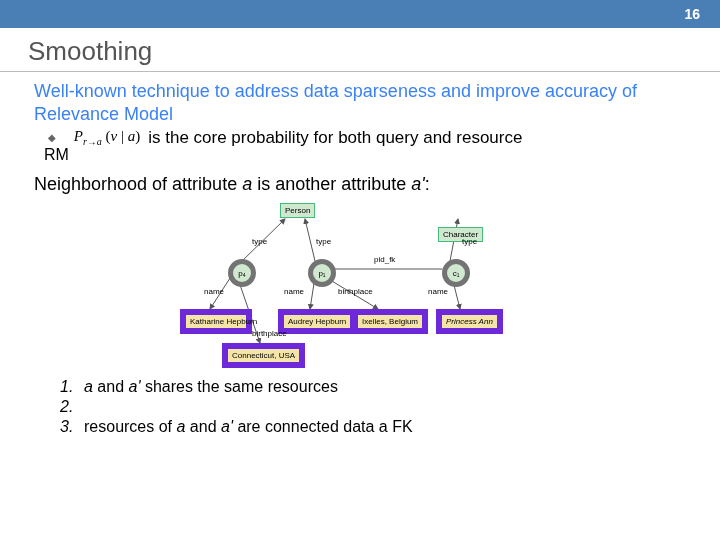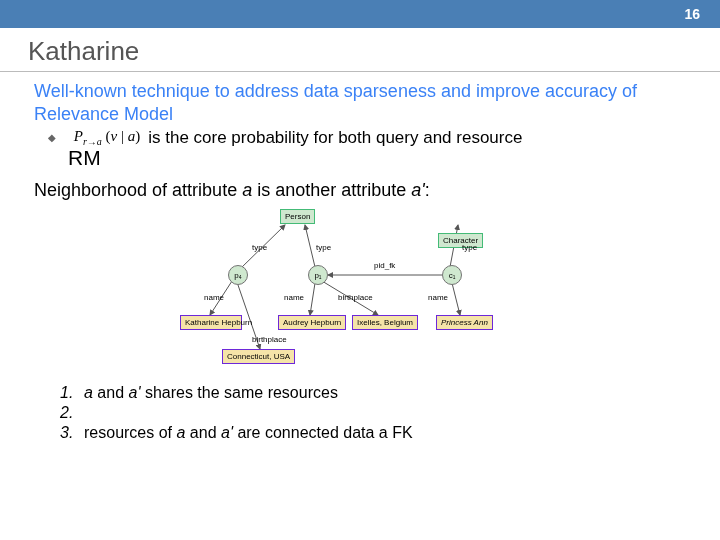--- a/index.html
+++ b/index.html
@@ -45,22 +45,22 @@
     margin-right: 10px;
   }
   .formula {
     font-family: "Georgia", serif;
     font-size: 15px;
     padding: 1px 8px;
     white-space: nowrap;
   }
   .formula .sub { font-size: 10px; vertical-align: sub; }
   .rm-label {
-    font-size: 21px;
-    padding-left: 68px;
+    font-size: 16px;
+    padding-left: 44px;
     margin-top: -2px;
   }
   .section2 {
     font-size: 18px;
     padding: 10px 34px 0 34px;
   }
   .diagram {
     margin: 6px auto 0 auto;
     width: 400px;
     height: 170px;
@@ -70,31 +70,31 @@
   .dbox {
     position: absolute;
     border: 1px solid #4b7; 
     background: #cfe8cf;
     padding: 2px 4px;
     text-align: center;
     white-space: nowrap;
   }
   .ybox {
     position: absolute;
-    border: 1px solid #6d28d9;
+    border: 6px solid #6d28d9;
     background: #f5e4a8;
     padding: 2px 4px;
     text-align: center;
     white-space: nowrap;
   }
   .circle {
     position: absolute;
     width: 18px; height: 18px;
     border-radius: 50%;
-    border: 1px solid #737373;
+    border: 5px solid #737373;
     background: #cfe8cf;
     font-size: 8px;
     display: flex;
     align-items: center;
     justify-content: center;
   }
   .elabel {
     position: absolute;
     font-size: 8px;
     background: transparent;
@@ -119,21 +119,21 @@
   }
   .italic { font-style: italic; }
 </style>
 </head>
 <body>
 
 <div class="topbar">
   <span>16</span>
 </div>
 
-<div class="title">Katharine</div>
+<div class="title">Smoothing</div>
 
 <div class="body-text">Well-known technique to address data sparseness and improve accuracy of Relevance Model</div>
 
 <div class="sub-bullet">
   <span class="dot">◆</span>
   <span class="formula"><i>P</i><span class="sub"><i>r</i>→<i>a</i></span> (<i>v</i> | <i>a</i>)</span>
   <span> is the core probability for both query and resource</span>
 </div>
 <div class="rm-label">RM</div>
 

